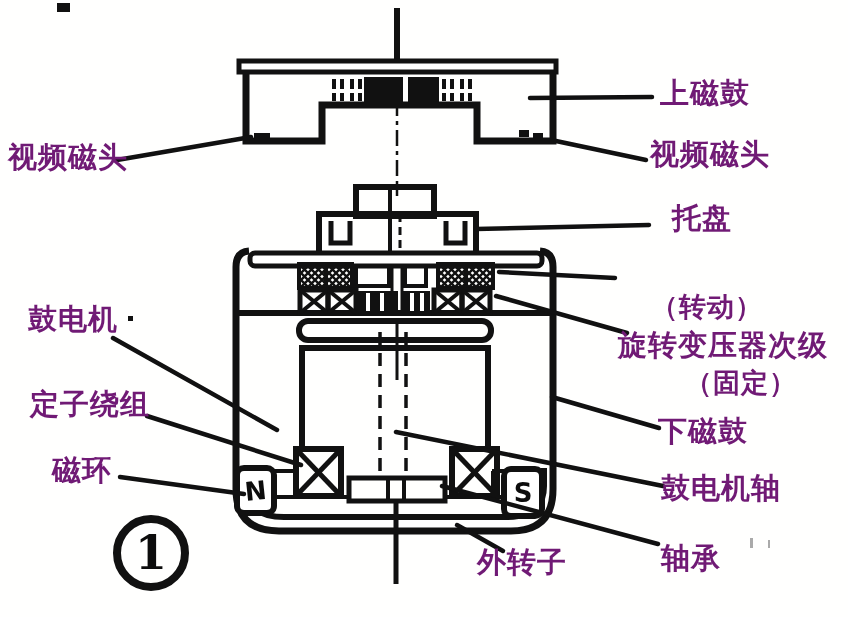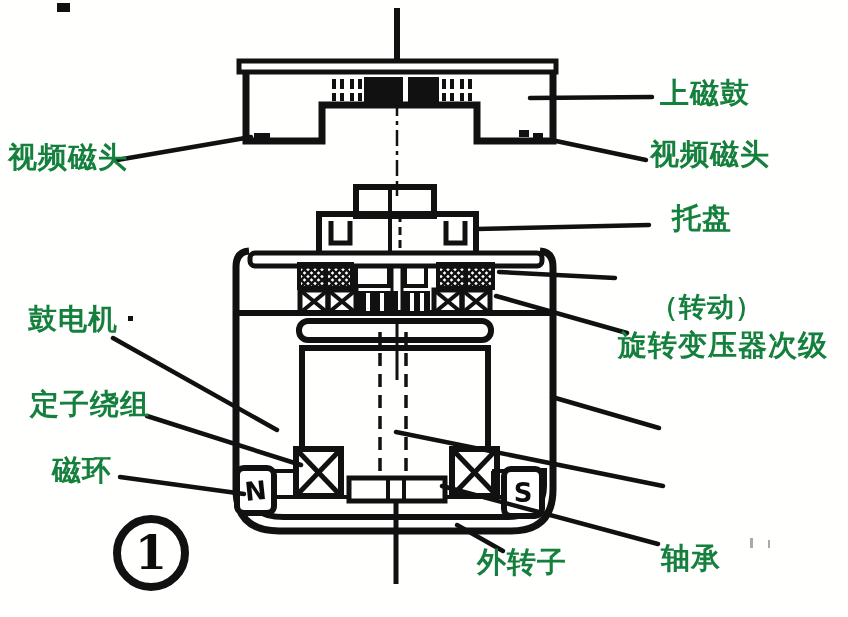--- a/index.html
+++ b/index.html
@@ -2,21 +2,21 @@
 <html><head>
 <meta charset="utf-8">
 <style>
   html,body{margin:0;padding:0;background:#e8e8e4;}
   .page{
     position:relative;width:848px;height:617px;background:#fffffe;
     font-family:"DejaVu Sans",sans-serif;overflow:hidden;
   }
   .page svg{position:absolute;left:0;top:0;}
   .lbl{
-    position:absolute;font-weight:900;color:#15803d;font-size:29px;
+    position:absolute;font-weight:900;color:#701a75;font-size:29px;
     white-space:nowrap;letter-spacing:1px;line-height:1;
     font-family:"DejaVu Sans",sans-serif;
   }
   .lbl.small{font-size:27px;}
   .pole{
     position:absolute;display:flex;align-items:center;justify-content:center;
     font-weight:900;color:#0c0c0c;font-size:26px;line-height:1;
   }
   .fig-num{
     position:absolute;left:117px;top:519px;width:68px;height:68px;
@@ -197,20 +197,23 @@
   <div class="lbl" style="left:8px;top:143px">视频磁头</div>
   <div class="lbl" style="left:30px;top:390px">定子绕组</div>
   <div class="lbl" style="left:28px;top:305px">鼓电机</div>
   <div class="lbl" style="left:52px;top:456px">磁环</div>
 
   <div class="lbl" style="left:660px;top:79px">上磁鼓</div>
   <div class="lbl" style="left:650px;top:140px">视频磁头</div>
   <div class="lbl" style="left:672px;top:204px">托盘</div>
   <div class="lbl small" style="left:651px;top:293px">（转动）</div>
   <div class="lbl" style="left:618px;top:331px">旋转变压器次级</div>
+  <div class="lbl small" style="left:685px;top:369px">（固定）</div>
+  <div class="lbl" style="left:658px;top:417px">下磁鼓</div>
+  <div class="lbl" style="left:661px;top:474px">鼓电机轴</div>
   <div class="lbl" style="left:661px;top:544px">轴承</div>
   <div class="lbl" style="left:477px;top:548px">外转子</div>
 
   <div class="pole" style="left:237px;top:468px;width:37px;height:45px;transform:rotate(-6deg)">N</div>
   <div class="pole" style="left:504px;top:469px;width:38px;height:47px">S</div>
 
   <div class="fig-num">1</div>
 
 </div>
 

